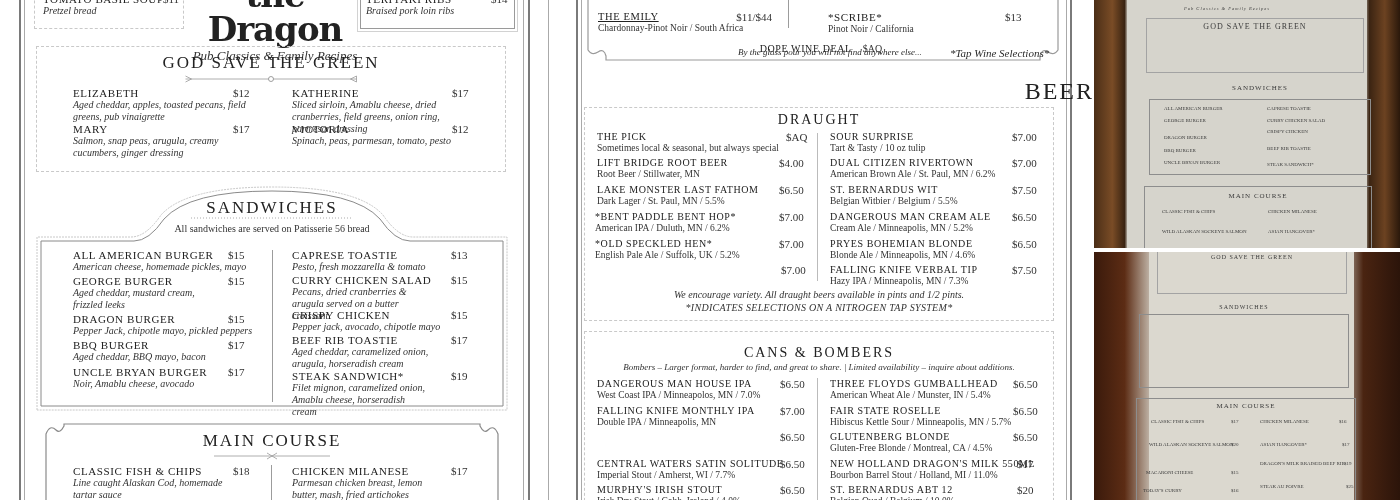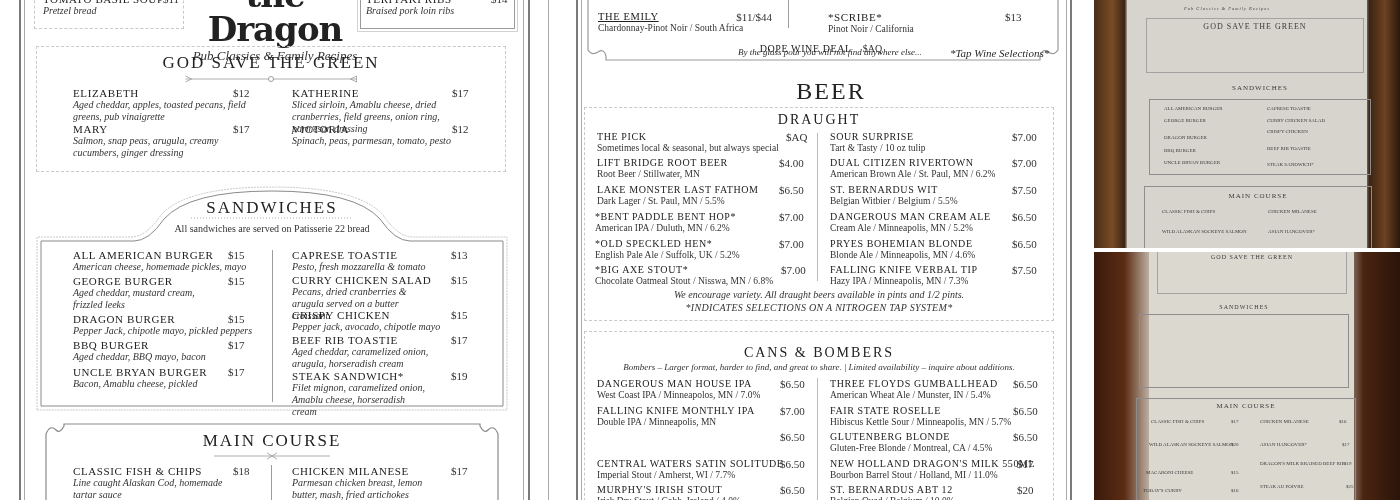--- a/index.html
+++ b/index.html
@@ -102,21 +102,21 @@
     <div class="price" style="left:415px;top:76px;">$12</div>
   </div>
 
   <svg style="position:absolute;left:36px;top:185px;width:472px;height:226px;" viewBox="0 0 472 226">
     <path d="M1 225 L1 52 L95 52 Q110 52 125 30 Q150 2 236 2 Q322 2 347 30 Q362 52 377 52 L471 52 L471 225 Z" fill="none" stroke="#c8c8c8" stroke-width="1" stroke-dasharray="2 1"></path>
     <path d="M5 221 L5 56 L98 56 Q113 56 128 34 Q153 6 236 6 Q319 6 344 34 Q359 56 374 56 L467 56 L467 221 Z" fill="none" stroke="#8a8a8a" stroke-width="1"></path>
     <line x1="155" y1="33" x2="317" y2="33" stroke="#aaa" stroke-width="1" stroke-dasharray="1 2"></line>
   </svg>
   <div class="section-title" style="top:198px;left:36px;width:472px;font-size:17px;">SANDWICHES</div>
   <div class="note" style="left:36px;width:472px;top:223px;font-style:normal;font-size:10px;line-height:11px;">
-    <div>All sandwiches are served on Patisserie 22 bread</div>
+    <div>All sandwiches are served on Patisserie 56 bread</div>
   </div>
   <div class="divider-v" style="left:272px;top:250px;height:152px;"></div>
 
   <div class="item" style="left:73px;top:249px;">
     <div class="item-name">ALL AMERICAN BURGER</div>
     <div class="item-desc">American cheese, homemade pickles, mayo</div>
   </div>
   <div class="price" style="left:228px;top:249px;">$15</div>
   <div class="item" style="left:73px;top:275px;width:150px;">
     <div class="item-name">GEORGE BURGER</div>
@@ -128,21 +128,21 @@
     <div class="item-desc">Pepper Jack, chipotle mayo, pickled peppers</div>
   </div>
   <div class="price" style="left:228px;top:313px;">$15</div>
   <div class="item" style="left:73px;top:339px;">
     <div class="item-name">BBQ BURGER</div>
     <div class="item-desc">Aged cheddar, BBQ mayo, bacon</div>
   </div>
   <div class="price" style="left:228px;top:339px;">$17</div>
   <div class="item" style="left:73px;top:366px;">
     <div class="item-name">UNCLE BRYAN BURGER</div>
-    <div class="item-desc">Bacon, Amablu cheese, pickled</div>
+    <div class="item-desc">Noir, Amablu cheese, avocado</div>
   </div>
   <div class="price" style="left:228px;top:366px;">$17</div>
 
   <div class="item" style="left:292px;top:249px;">
     <div class="item-name">CAPRESE TOASTIE</div>
     <div class="item-desc">Pesto, fresh mozzarella &amp; tomato</div>
   </div>
   <div class="price" style="left:451px;top:249px;">$13</div>
   <div class="item" style="left:292px;top:274px;width:140px;">
     <div class="item-name">CURRY CHICKEN SALAD</div>
@@ -207,21 +207,21 @@
     <div class="item-desc upright">Pinot Noir / California</div>
   </div>
   <div class="price" style="left:457px;top:11px;">$13</div>
   <div style="position:absolute;left:0;right:0;top:37px;text-align:center;">
     <span class="item-name" style="font-size:10px;">DOPE WINE DEAL</span>
     <span class="price" style="position:static;font-size:10px;margin-left:6px;">$AQ</span>
   </div>
   <div class="ital" style="position:absolute;left:190px;top:47px;font-size:9px;">By the glass pour you will not find anywhere else...</div>
   <div class="ital" style="position:absolute;left:402px;top:47px;font-size:11px;">*Tap Wine Selections*</div>
 
-  <div class="section-title" style="top:78px;font-size:24px;letter-spacing:2px;left:20px;right:0;">BEER</div>
+  <div class="section-title" style="top:78px;font-size:24px;letter-spacing:2px;left:20px;right:0;text-align:right;">BEER</div>
 
   <div class="box" style="left:36px;top:107px;width:470px;height:214px;"></div>
   <div class="section-title" style="top:112px;font-size:14px;left:36px;width:470px;">DRAUGHT</div>
   <div class="divider-v" style="left:269px;top:133px;height:148px;background:#bbb;"></div>
 
   <div class="item" style="left:49px;top:131px;">
     <div class="item-name" style="font-size:10px;">THE PICK</div>
     <div class="item-desc upright">Sometimes local &amp; seasonal, but always special</div>
   </div>
   <div class="price" style="left:238px;top:131px;">$AQ</div>
@@ -238,24 +238,20 @@
   <div class="item" style="left:47px;top:211px;">
     <div class="item-name" style="font-size:10px;">*BENT PADDLE BENT HOP*</div>
     <div class="item-desc upright">American IPA / Duluth, MN / 6.2%</div>
   </div>
   <div class="price" style="left:231px;top:211px;">$7.00</div>
   <div class="item" style="left:47px;top:238px;">
     <div class="item-name" style="font-size:10px;">*OLD SPECKLED HEN*</div>
     <div class="item-desc upright">English Pale Ale / Suffolk, UK / 5.2%</div>
   </div>
   <div class="price" style="left:231px;top:238px;">$7.00</div>
-  <div class="item" style="left:47px;top:264px;">
-    <div class="item-name" style="font-size:10px;">*BIG AXE STOUT*</div>
-    <div class="item-desc upright">Chocolate Oatmeal Stout / Nisswa, MN / 6.8%</div>
-  </div>
   <div class="price" style="left:233px;top:264px;">$7.00</div>
 
   <div class="item" style="left:282px;top:131px;">
     <div class="item-name" style="font-size:10px;">SOUR SURPRISE</div>
     <div class="item-desc upright">Tart &amp; Tasty / 10 oz tulip</div>
   </div>
   <div class="price" style="left:464px;top:131px;">$7.00</div>
   <div class="item" style="left:282px;top:157px;">
     <div class="item-name" style="font-size:10px;">DUAL CITIZEN RIVERTOWN</div>
     <div class="item-desc upright">American Brown Ale / St. Paul, MN / 6.2%</div>

